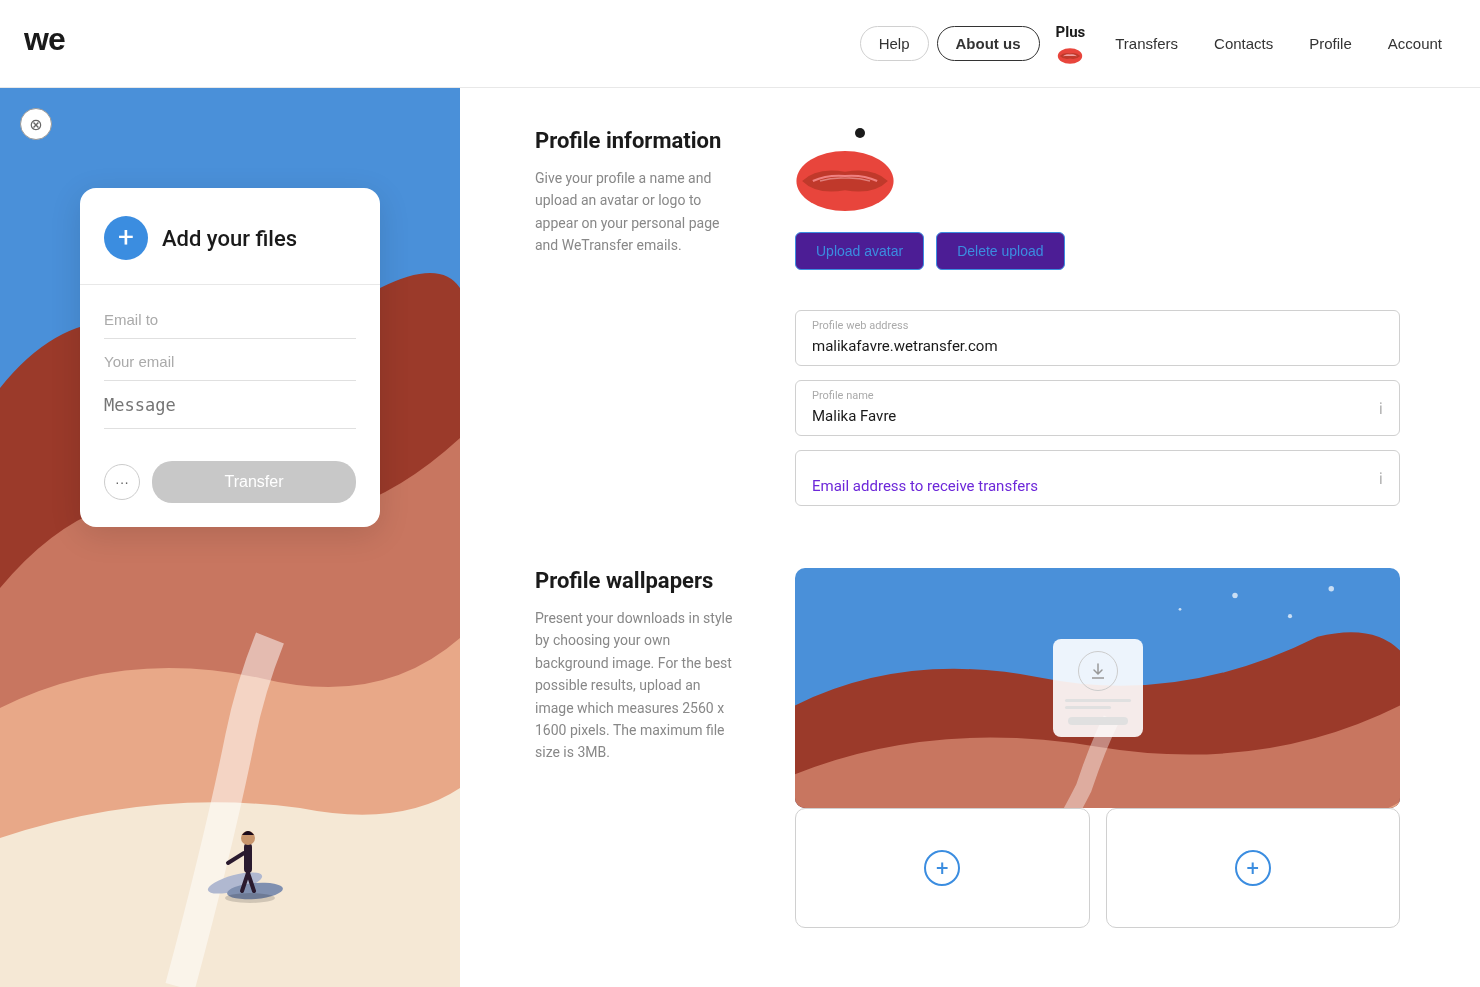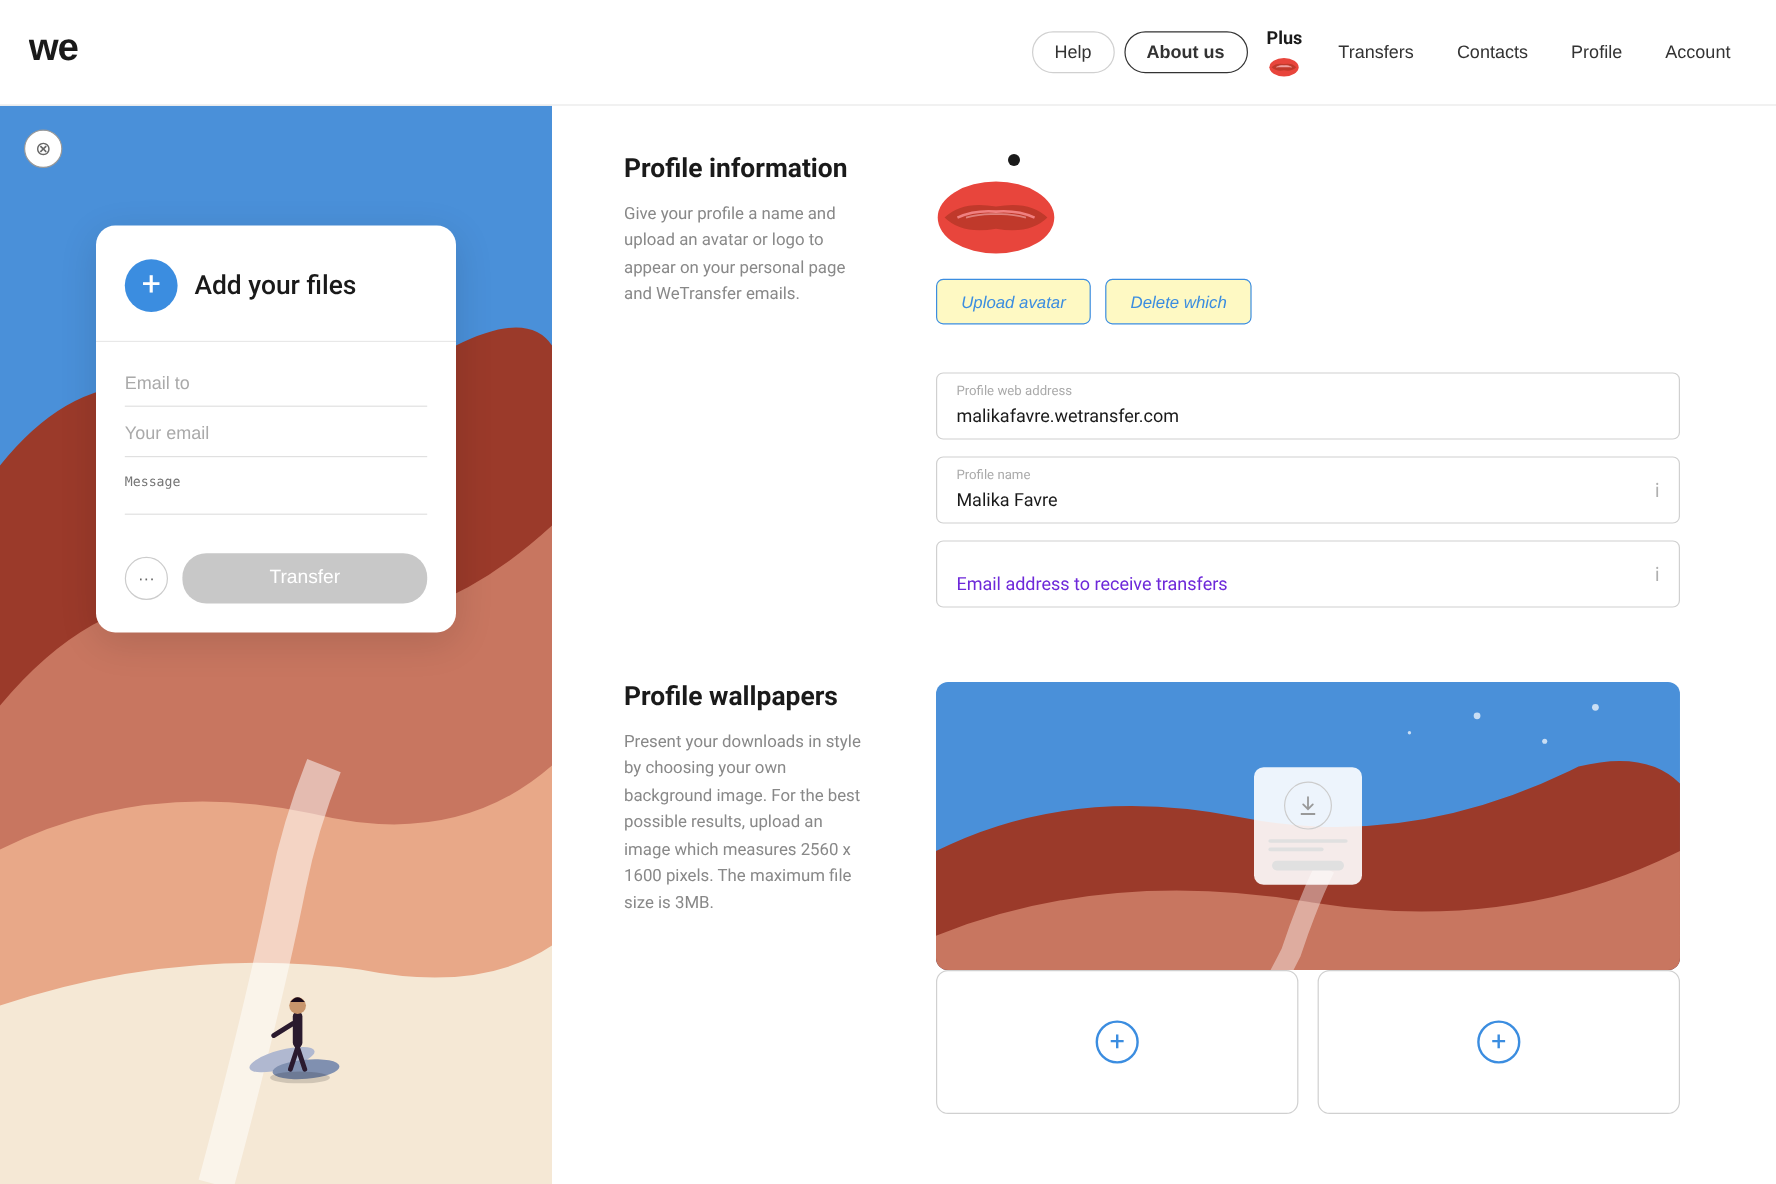--- a/index.html
+++ b/index.html
@@ -127,21 +127,21 @@
       outline: none;
       margin-bottom: 4px;
       background: transparent;
     }
     .card-input::placeholder { color: #aaa; }
     .card-input-message {
       width: 100%;
       border: none;
       border-bottom: 1px solid #e0e0e0;
       padding: 10px 0;
-      font-size: 11px;
+      font-size: 17px;
       color: #aaa;
       outline: none;
       margin-bottom: 16px;
       background: transparent;
       resize: none;
       height: 44px;
     }
     .card-footer {
       display: flex;
       align-items: center;
@@ -211,20 +211,21 @@
     }
 
     
     .section {
       display: flex;
       gap: 60px;
       margin-bottom: 48px;
     }
     .section-left {
       flex: 0 0 200px;
+      margin-left: 15px;
     }
     .section-right {
       flex: 1;
     }
     .section-title {
       font-size: 22px;
       font-weight: 700;
       color: #1a1a1a;
       margin-bottom: 14px;
     }
@@ -256,26 +257,25 @@
     }
     .avatar-buttons {
       display: flex;
       gap: 12px;
       margin-bottom: 20px;
     }
     .avatar-btn {
       padding: 10px 20px;
       border: 1.5px solid #3b8de0;
       border-radius: 6px;
-      background: #fef9c3;
+      background: #4c1d95;
       color: #3b8de0;
       font-size: 14px;
       cursor: pointer;
       font-weight: 500;
-      font-style: italic;
     }
 
     
     .field-group {
       margin-bottom: 14px;
     }
     .field-box {
       border: 1.5px solid #d0d0d0;
       border-radius: 6px;
       padding: 10px 16px;
@@ -510,21 +510,21 @@
               </clipPath>
             </defs>
             <ellipse cx="70" cy="45" rx="68" ry="42" fill="#e8453c"></ellipse>
             <path d="M10 45 Q30 25 70 32 Q110 25 130 45 Q110 65 70 58 Q30 65 10 45Z" fill="#c0392b"></path>
             <path d="M25 45 Q45 36 70 38 Q95 36 115 45" fill="none" stroke="#f08080" stroke-width="3"></path>
             <path d="M35 45 Q52 40 70 41 Q88 40 105 45" fill="none" stroke="#f5b0b0" stroke-width="2" opacity="0.6"></path>
           </svg>
 
           <div class="avatar-buttons">
             <button class="avatar-btn">Upload avatar</button>
-            <button class="avatar-btn">Delete which</button>
+            <button class="avatar-btn">Delete upload</button>
           </div>
         </div>
 
         <div class="field-group">
           <div class="field-box">
             <span class="field-label">Profile web address</span>
             <span class="field-value">malikafavre.wetransfer.com</span>
           </div>
         </div>
 

